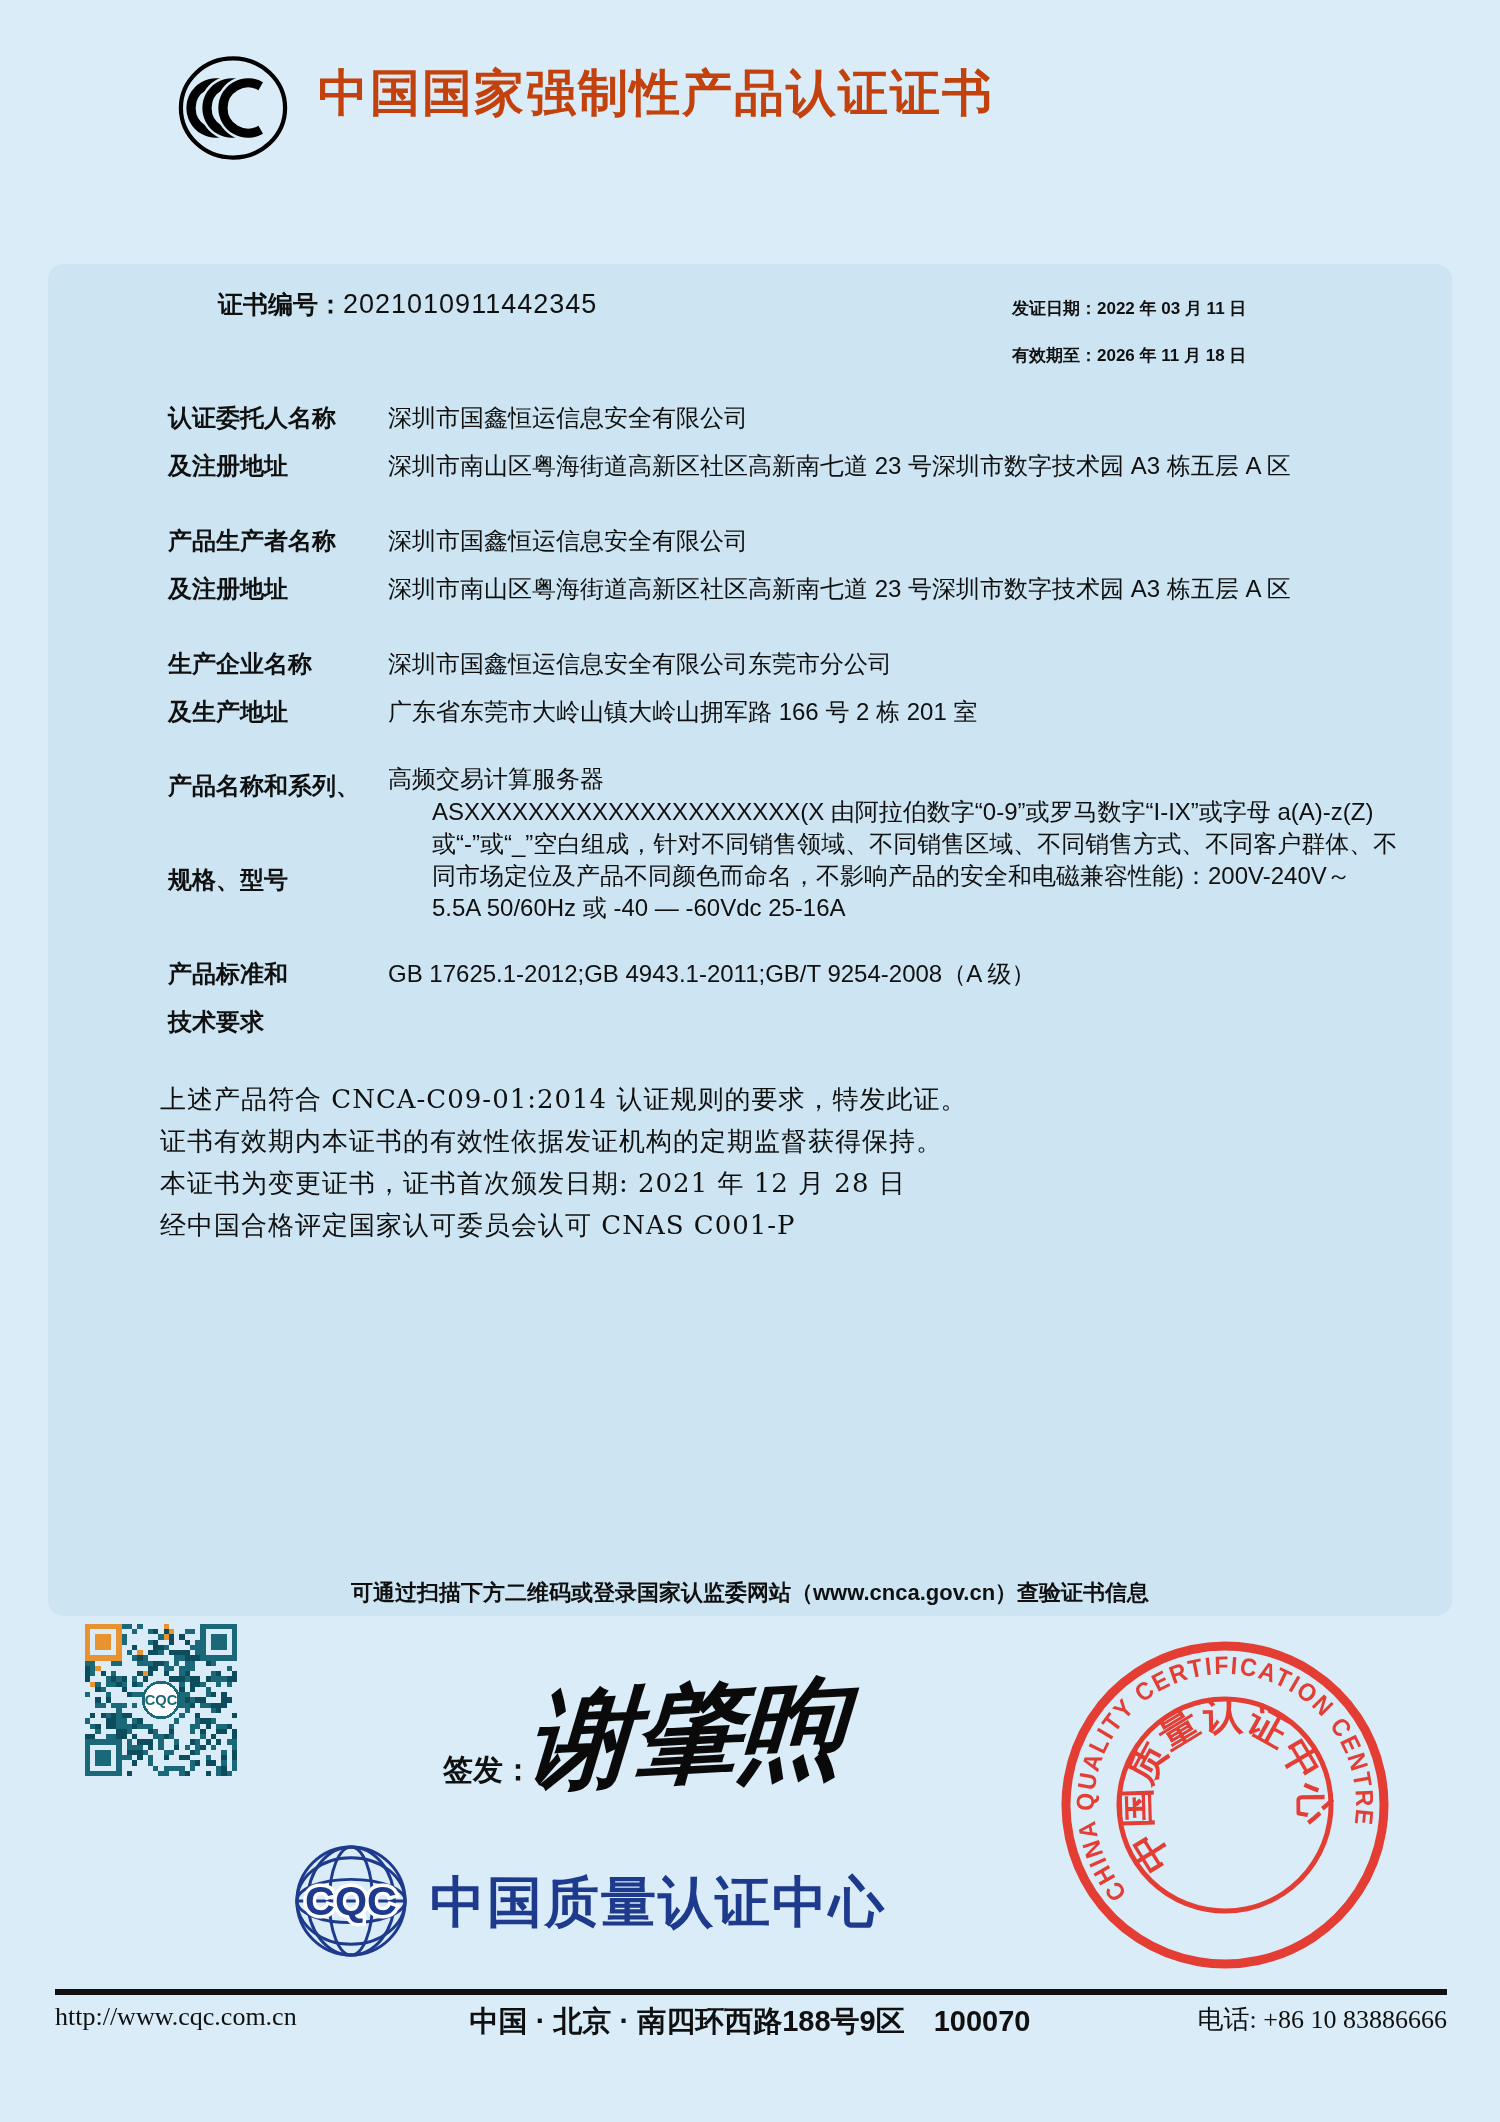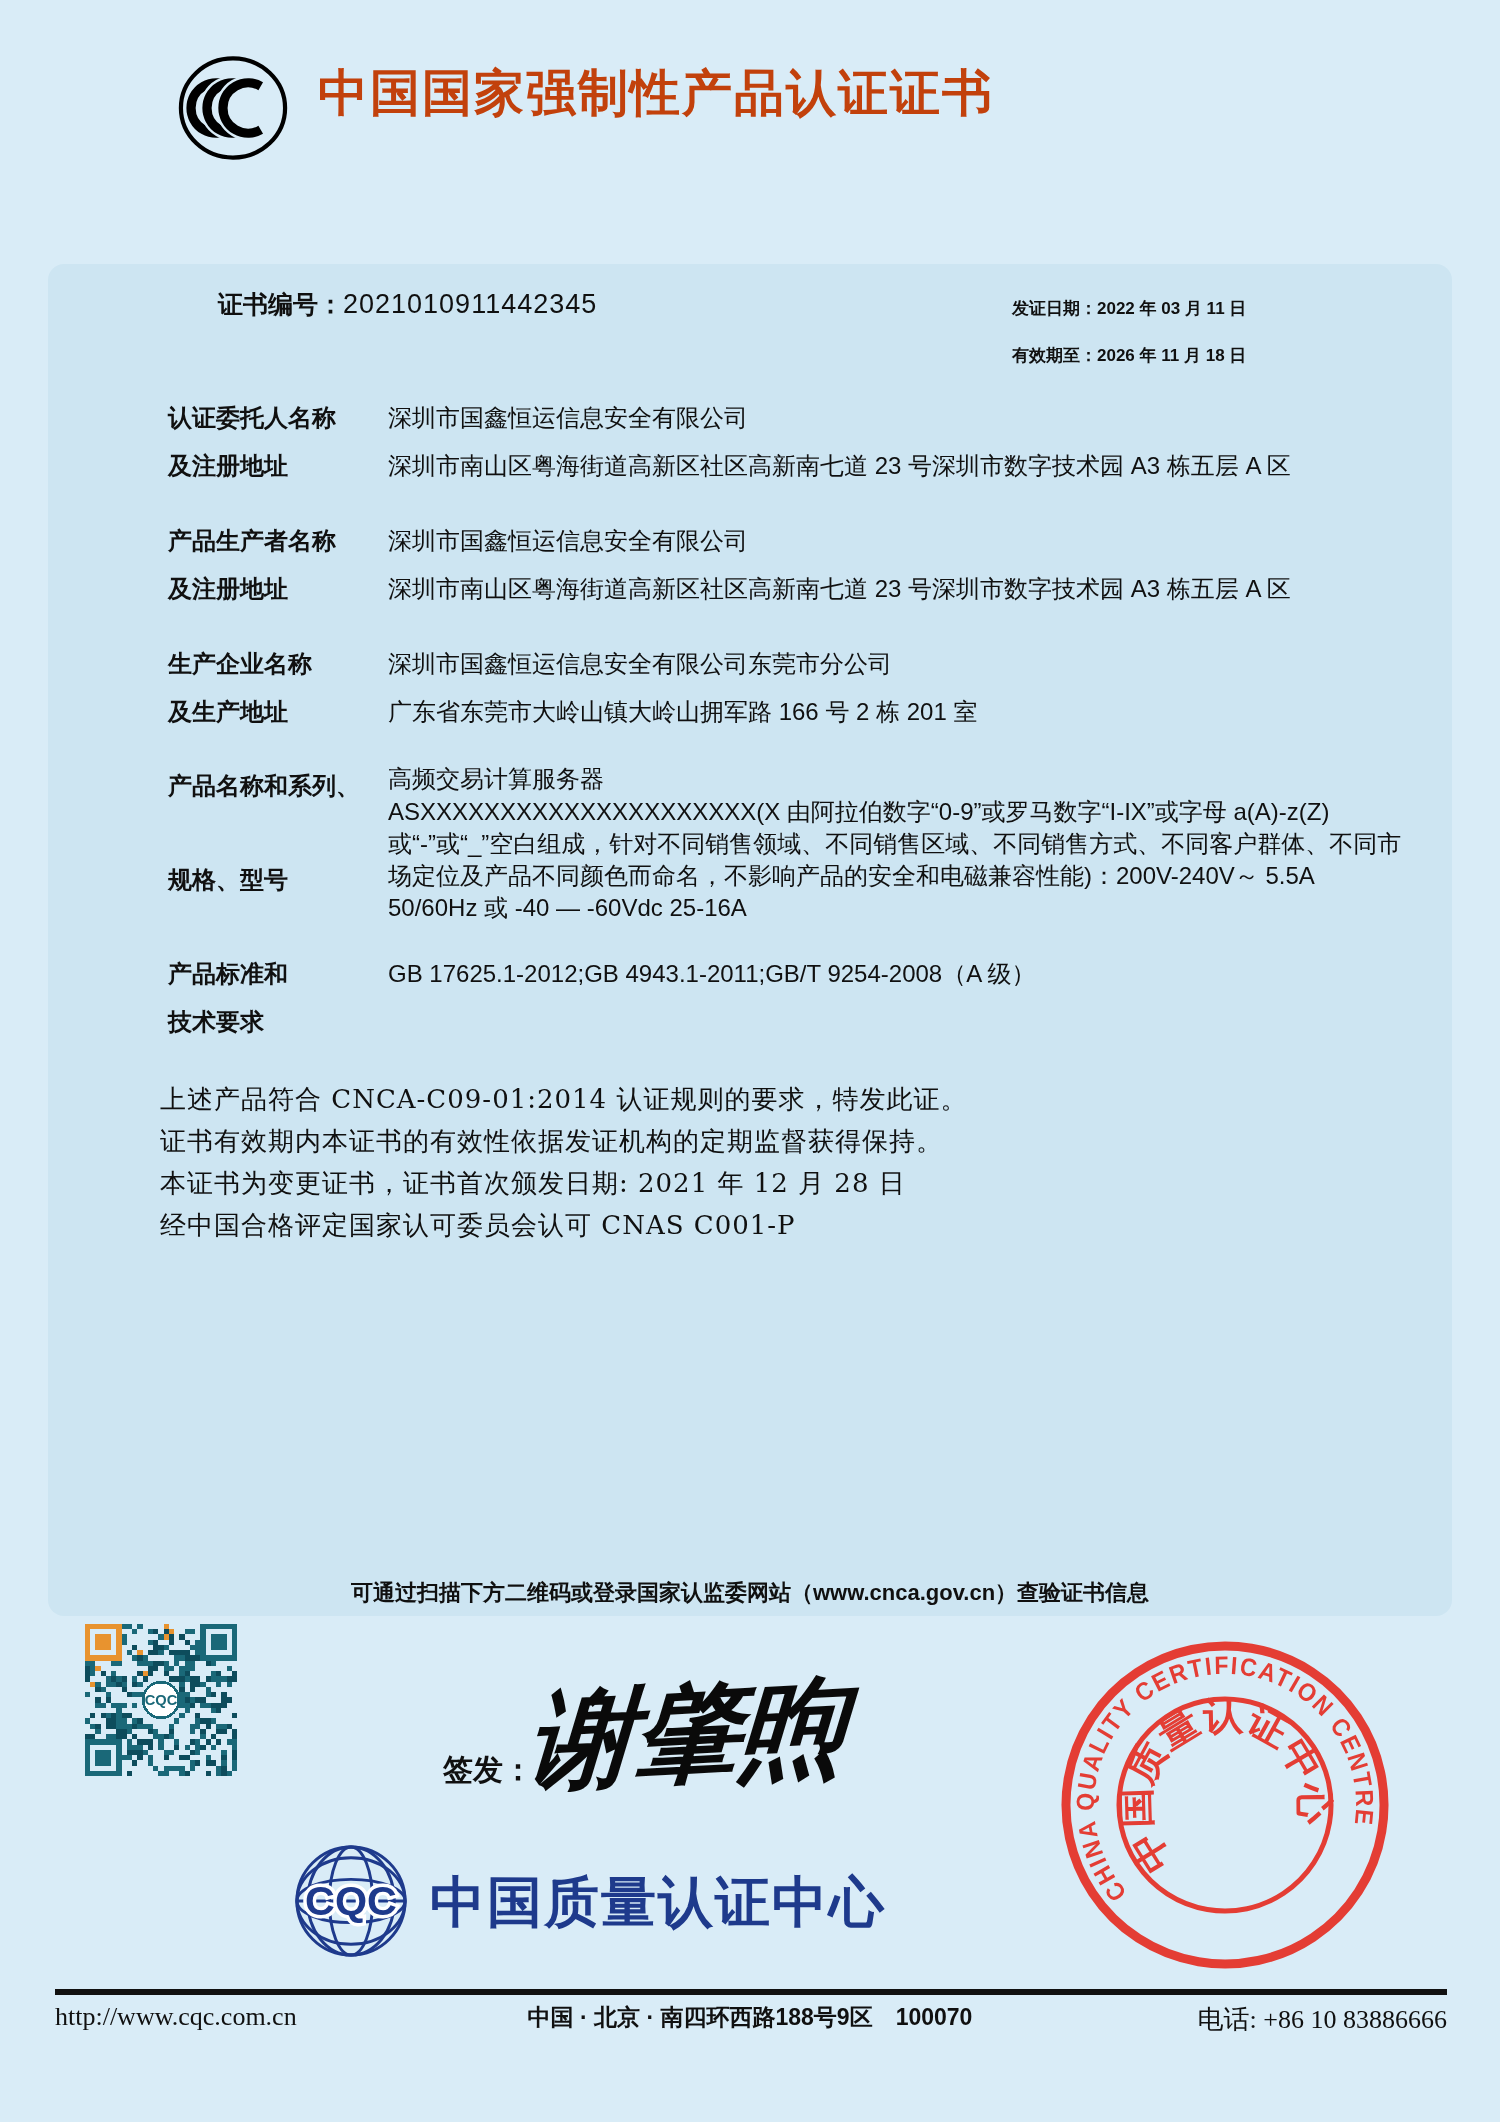--- a/index.html
+++ b/index.html
@@ -26,21 +26,21 @@
   
   .cert-no{position:absolute;left:218px;top:288px;font-size:25px;}
   .cert-no .lab{font-weight:bold;font-family:"DejaVu Serif",serif;}
   .cert-no .val{font-size:27px;letter-spacing:1px;}
   .meta-right{position:absolute;left:1012px;top:285px;font-size:17px;line-height:46px;font-weight:bold;font-family:"DejaVu Serif",serif;}
   .meta-right .val{font-family:"Liberation Sans",sans-serif;font-weight:600;}
 
   
   .f-label{position:absolute;left:168px;width:230px;font-size:24px;font-weight:bold;line-height:48px;}
   .f-value{position:absolute;left:388px;width:1014px;font-size:24px;line-height:48px;}
-  .f-value .para{line-height:32px;display:block;}
+  .f-value .para{line-height:32px;display:block;margin-left:44px;}
 
   
   .note{position:absolute;left:160px;font-size:26px;font-family:"DejaVu Serif",serif;letter-spacing:1px;}
 
   .verify{position:absolute;left:0;top:1578px;width:1500px;text-align:center;font-size:22px;font-weight:600;}
 
   
   .qr{position:absolute;left:85px;top:1624px;width:152px;height:152px;}
   .qr svg{width:100%;height:100%;}
 
@@ -56,21 +56,21 @@
 
   
   .stamp{position:absolute;left:1040px;top:1620px;width:370px;height:370px;opacity:.93;}
   .stamp circle{fill:none;stroke:var(--stamp-red);}
   .stamp text{fill:var(--stamp-red);font-family:"Liberation Sans",sans-serif;}
 
   
   .foot-rule{position:absolute;left:55px;top:1989px;width:1392px;height:6px;background:#111;}
   .foot{position:absolute;top:2002px;font-size:26px;font-family:Liberation Serif, serif;}
   .foot.url{left:55px;}
-  .foot.addr{left:50%;transform:translateX(-50%);font-family:"Liberation Sans",sans-serif;font-weight:600;font-size:23px;}
+  .foot.addr{left:50%;transform:translateX(-50%);font-family:"Liberation Sans",sans-serif;font-weight:600;font-size:29px;}
   .foot.phone{right:53px;}
 </style>
 </head>
 <body>
 
 <div class="page">
 
   <svg class="hdr-logo" viewBox="0 0 150 140">
     <ellipse cx="75" cy="70" rx="62" ry="59" fill="none" stroke="#000" stroke-width="5"></ellipse>
     <path d="M 70 44 A 30 30 0 1 0 70 96" fill="none" stroke="#000" stroke-width="11"></path>

